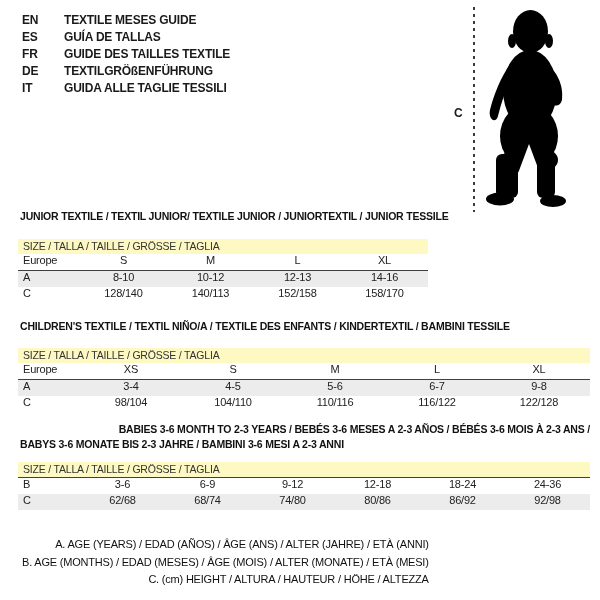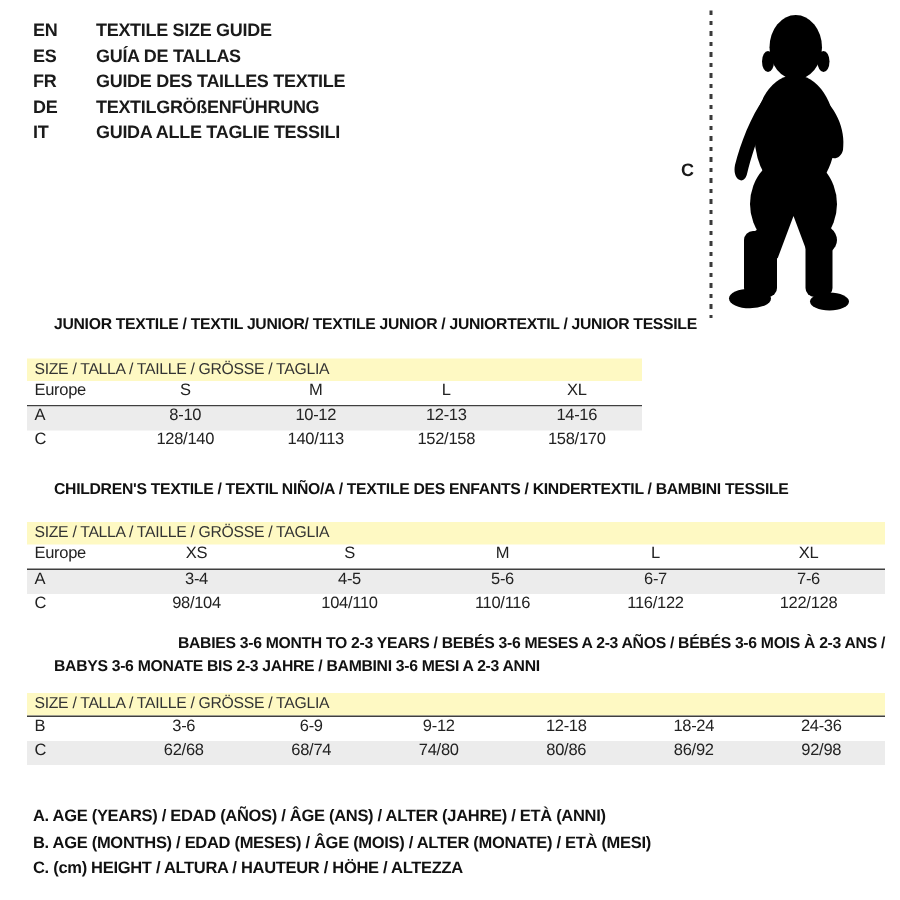--- a/index.html
+++ b/index.html
@@ -15,42 +15,42 @@
   .figure{position:absolute;left:450px;top:4px;width:140px;height:212px;}
   .dash-line{position:absolute;left:23px;top:3px;width:2px;height:205px;
     background:repeating-linear-gradient(to bottom,#3a3a3a 0 3px,transparent 3px 7px);}
   .c-label{position:absolute;left:4px;top:102px;font-weight:bold;font-size:12px;}
   .figure svg{position:absolute;left:30px;top:2px;}
   
   .tbl{position:absolute;left:18px;}
   .t1{top:210px;width:410px;}
   .t2{top:320px;width:572px;}
   .t3{top:422px;width:572px;}
-  .tbl-title{font-weight:bold;font-size:10.5px;line-height:13px;white-space:nowrap;color:#111;margin-left:18px;}
+  .tbl-title{font-weight:bold;font-size:10.5px;line-height:13px;white-space:nowrap;color:#111;margin-left:2px;}
   .t1 .gap{height:16px;} .t2 .gap{height:15px;} .t3 .gap{height:10px;}
   .size-bar{height:15px;line-height:15px;background:#fef9c3;color:#333;
     font-size:10.5px;padding-left:5px;}
   .trow{display:flex;height:16px;font-size:11px;color:#222;}
   .trow.shaded{background:#ececec;}
   .tlabel{width:57px;padding-left:5px;}
   .tcell{flex:1;text-align:center;}
   .hrule{height:1px;background:#3f3f3f;}
   
   .footnotes{position:absolute;left:22px;top:536px;}
-  .fn{font-weight:bold;font-size:11px;line-height:17.5px;white-space:nowrap;color:#111;}
+  .fn{font-weight:normal;font-size:11px;line-height:17.5px;white-space:nowrap;color:#111;text-align:right;}
 </style>
 </head>
 <body>
 
 <div class="canvas">
 
   <div class="lang-block">
     <div class="lang-row">
       <span class="lang-code">EN</span>
-      <span class="lang-title">TEXTILE SIZE GUIDE</span>
+      <span class="lang-title">TEXTILE MESES GUIDE</span>
     </div>
     <div class="lang-row">
       <span class="lang-code">ES</span>
       <span class="lang-title">GUÍA DE TALLAS</span>
     </div>
     <div class="lang-row">
       <span class="lang-code">FR</span>
       <span class="lang-title">GUIDE DES TAILLES TEXTILE</span>
     </div>
     <div class="lang-row">
@@ -133,21 +133,21 @@
       <span class="tcell">L</span>
       <span class="tcell">XL</span>
     </div>
     <div class="hrule"></div>
     <div class="trow shaded">
       <span class="tlabel">A</span>
       <span class="tcell">3-4</span>
       <span class="tcell">4-5</span>
       <span class="tcell">5-6</span>
       <span class="tcell">6-7</span>
-      <span class="tcell">7-6</span>
+      <span class="tcell">9-8</span>
     </div>
     <div class="trow">
       <span class="tlabel">C</span>
       <span class="tcell">98/104</span>
       <span class="tcell">104/110</span>
       <span class="tcell">110/116</span>
       <span class="tcell">116/122</span>
       <span class="tcell">122/128</span>
     </div>
   </section>

